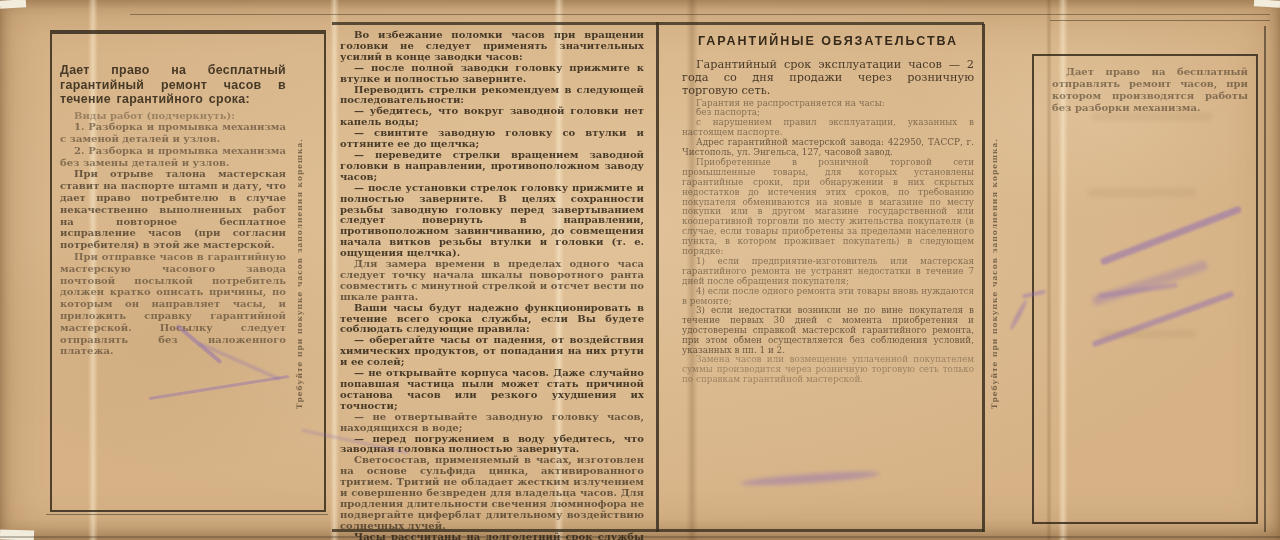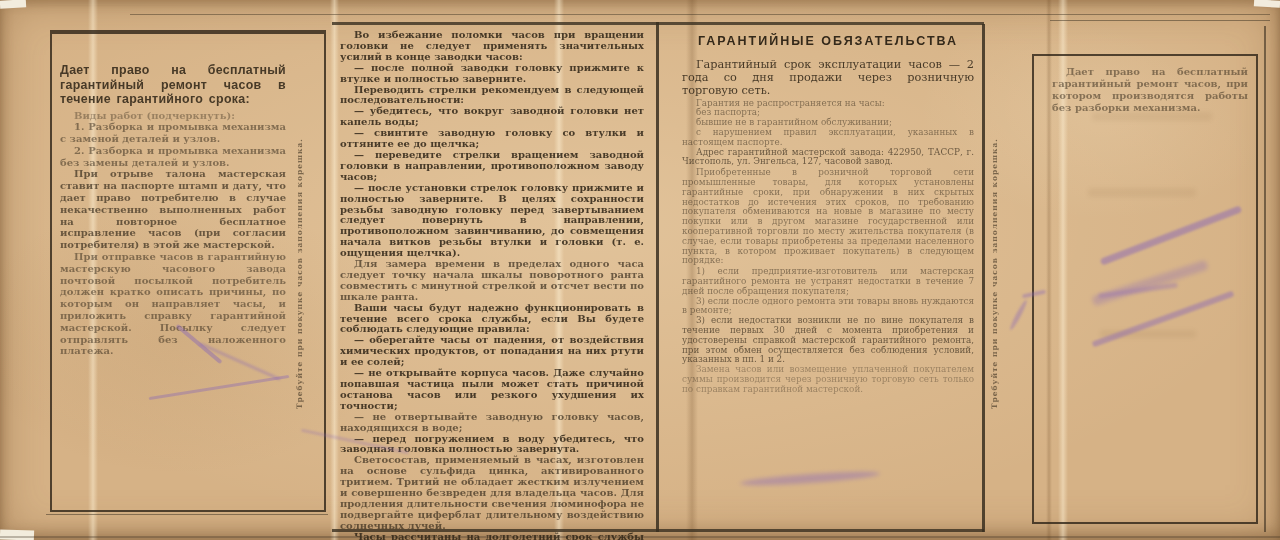--- a/index.html
+++ b/index.html
@@ -98,36 +98,35 @@
     <p class="strong">— перед погружением в воду убедитесь, что заводная головка полностью завернута.</p>
     <p class="med">Светосостав, применяемый в часах, изготовлен на основе сульфида цинка, активированного тритием. Тритий не обладает жестким излучением и совершенно безвреден для владельца часов. Для продления длительности свечения люминофора не подвергайте циферблат длительному воздействию солнечных лучей.</p>
     <p class="strong">Часы рассчитаны на долголетний срок службы с периодической чисткой, смазкой и регулировкой.</p>
   </div>
 
   <div class="warranty-text txt">
     <h1>ГАРАНТИЙНЫЕ ОБЯЗАТЕЛЬСТВА</h1>
     <p class="wlg strong">Гарантийный срок эксплуатации часов — 2 года со дня продажи через розничную торговую сеть.</p>
     <p class="wsm faded gap">Гарантия не распространяется на часы:</p>
     <p class="wsm faded">без паспорта;</p>
-    <p class="wsm faded">бывшие не в гарантийном обслуживании;</p>
     <p class="wsm faded">с нарушением правил эксплуатации, указанных в настоящем паспорте.</p>
     <p class="wsm med">Адрес гарантийной мастерской завода: 422950, ТАССР, г. Чистополь, ул. Энгельса, 127, часовой завод.</p>
     <p class="wsm faded gap">Приобретенные в розничной торговой сети промышленные товары, для которых установлены гарантийные сроки, при обнаружении в них скрытых недостатков до истечения этих сроков, по требованию покупателя обмениваются на новые в магазине по месту покупки или в другом магазине государственной или кооперативной торговли по месту жительства покупателя (в случае, если товары приобретены за пределами населенного пункта, в котором проживает покупатель) в следующем порядке:</p>
     <p class="wsm faded gap">1) если предприятие-изготовитель или мастерская гарантийного ремонта не устранят недостатки в течение 7 дней после обращения покупателя;</p>
-    <p class="wsm faded">3) если после одного ремонта эти товары вновь нуждаются в ремонте;</p>
+    <p class="wsm faded">4) если после одного ремонта эти товары вновь нуждаются в ремонте;</p>
     <p class="wsm med">3) если недостатки возникли не по вине покупателя в течение первых 30 дней с момента приобретения и удостоверены справкой мастерской гарантийного ремонта, при этом обмен осуществляется без соблюдения условий, указанных в пп. 1 и 2.</p>
     <p class="wsm vfaded">Замена часов или возмещение уплаченной покупателем суммы производится через розничную торговую сеть только по справкам гарантийной мастерской.</p>
   </div>
 
   <div class="vcap" style="left:990px;top:48px;height:452px;">Требуйте при покупке часов заполнения корешка.</div>
 
   <div class="box" style="left:1032px;top:54px;width:222px;height:466px;"></div>
 
   <div class="stub-right-text txt">
-    <p class="faded">Дает право на бесплатный гарантийный ремонт часов, при котором производятся работы без разборки механизма.</p>
+    <p class="faded">Дает право на бесплатный отправлять ремонт часов, при котором производятся работы без разборки механизма.</p>
   </div>
 
   <div class="ghost" style="left:1092px;top:112px;width:120px;height:9px;"></div>
   <div class="ghost" style="left:1088px;top:188px;width:108px;height:9px;"></div>
   <div class="ghost" style="left:1100px;top:330px;width:96px;height:8px;"></div>
 
   <div class="mark" style="left:170px;top:342px;width:58px;height:4px;transform:rotate(40deg);opacity:.45;filter:blur(.6px);"></div>
   <div class="mark" style="left:148px;top:386px;width:142px;height:3px;transform:rotate(-9deg);opacity:.4;filter:blur(.7px);"></div>
   <div class="mark" style="left:196px;top:360px;width:88px;height:3px;transform:rotate(24deg);opacity:.35;filter:blur(.8px);"></div>
   <div class="mark" style="left:300px;top:440px;width:110px;height:3px;transform:rotate(12deg);opacity:.28;filter:blur(1px);"></div>

